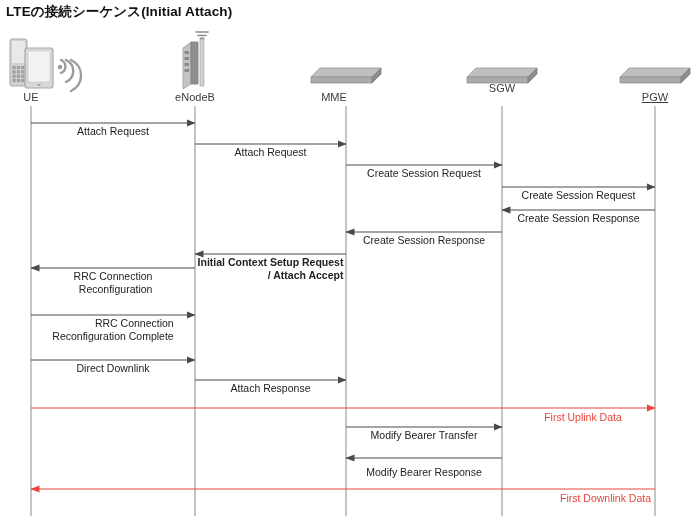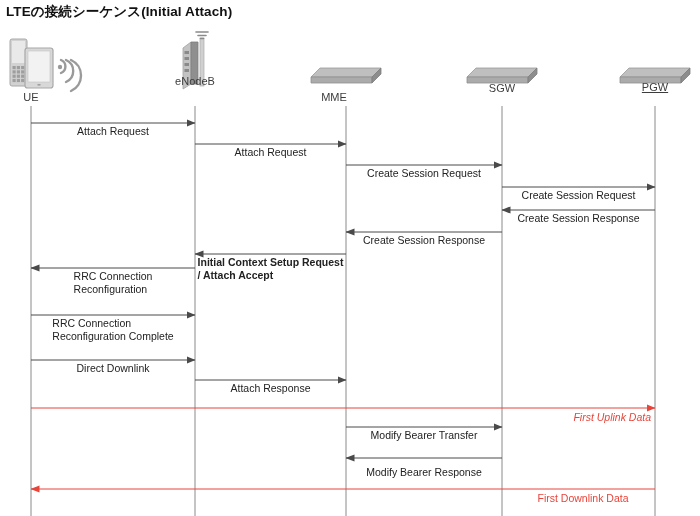--- a/index.html
+++ b/index.html
@@ -40,21 +40,21 @@
     text-align: left;
     white-space: nowrap;
     transform: translateX(-50%);
   }
   .msg-label {
     position: absolute;
     font-size: 10.5px;
     color: #222222;
     white-space: nowrap;
     transform: translateX(-50%);
-    text-align: left;
+    text-align: right;
     line-height: 12.5px;
   }
   .msg-label.red {
     color: #e8443a;
   }
   .msg-label.right-anchor {
     transform: none;
   }
   svg { display: block; }
 </style>
@@ -159,36 +159,36 @@
         <line x1="195" y1="380" x2="346" y2="380" stroke="#4a4a4a" stroke-width="1" marker-end="url(#arrowR)"></line>
         <line x1="31" y1="408" x2="655" y2="408" stroke="#e8443a" stroke-width="1" marker-end="url(#arrowRedR)"></line>
         <line x1="346" y1="427" x2="502" y2="427" stroke="#4a4a4a" stroke-width="1" marker-end="url(#arrowR)"></line>
         <line x1="502" y1="458" x2="346" y2="458" stroke="#4a4a4a" stroke-width="1" marker-end="url(#arrowL)"></line>
         <line x1="655" y1="489" x2="31" y2="489" stroke="#e8443a" stroke-width="1" marker-end="url(#arrowRedL)"></line>
       </g>
   </svg>
 
   <div id="actor-labels">
       <div class="actor-label" style="left: 31px; top: 91px;">UE</div>
-      <div class="actor-label" style="left: 195px; top: 75px;">eNodeB</div>
+      <div class="actor-label" style="left: 195px; top: 91px;">eNodeB</div>
       <div class="actor-label" style="left: 334px; top: 91px;">MME</div>
       <div class="actor-label" style="left: 502px; top: 82px;">SGW</div>
-      <div class="actor-label" style="left: 655px; top: 81px; text-decoration: underline;">PGW</div>
+      <div class="actor-label" style="left: 655px; top: 91px; text-decoration: underline;">PGW</div>
     </div>
   <div id="msg-labels">
       <div class="msg-label" style="left: 113px; top: 125px;">Attach Request</div>
       <div class="msg-label" style="left: 270.5px; top: 146px;">Attach Request</div>
       <div class="msg-label" style="left: 424px; top: 167px;">Create Session Request</div>
       <div class="msg-label" style="left: 578.5px; top: 189px;">Create Session Request</div>
       <div class="msg-label" style="left: 578.5px; top: 212px;">Create Session Response</div>
       <div class="msg-label" style="left: 424px; top: 234px;">Create Session Response</div>
       <div class="msg-label" style="left: 270.5px; top: 256px; font-weight: bold;">Initial Context Setup Request<br>/ Attach Accept</div>
       <div class="msg-label" style="left: 113px; top: 270px;">RRC Connection<br>Reconfiguration</div>
       <div class="msg-label" style="left: 113px; top: 317px;">RRC Connection<br>Reconfiguration Complete</div>
       <div class="msg-label" style="left: 113px; top: 362px;">Direct Downlink</div>
       <div class="msg-label" style="left: 270.5px; top: 382px;">Attach Response</div>
-      <div class="msg-label red right-anchor" style="left: 515px; width: 136px; text-align: right; top: 411px; font-style: italic;">First Uplink Data</div>
+      <div class="msg-label red right-anchor" style="left: 515px; width: 136px; text-align: center; top: 411px;">First Uplink Data</div>
       <div class="msg-label" style="left: 424px; top: 429px;">Modify Bearer Transfer</div>
       <div class="msg-label" style="left: 424px; top: 466px;">Modify Bearer Response</div>
-      <div class="msg-label red right-anchor" style="left: 515px; width: 136px; text-align: center; top: 492px;">First Downlink Data</div>
+      <div class="msg-label red right-anchor" style="left: 515px; width: 136px; text-align: right; top: 492px;">First Downlink Data</div>
     </div>
 
 </div>
 
 </body></html>

